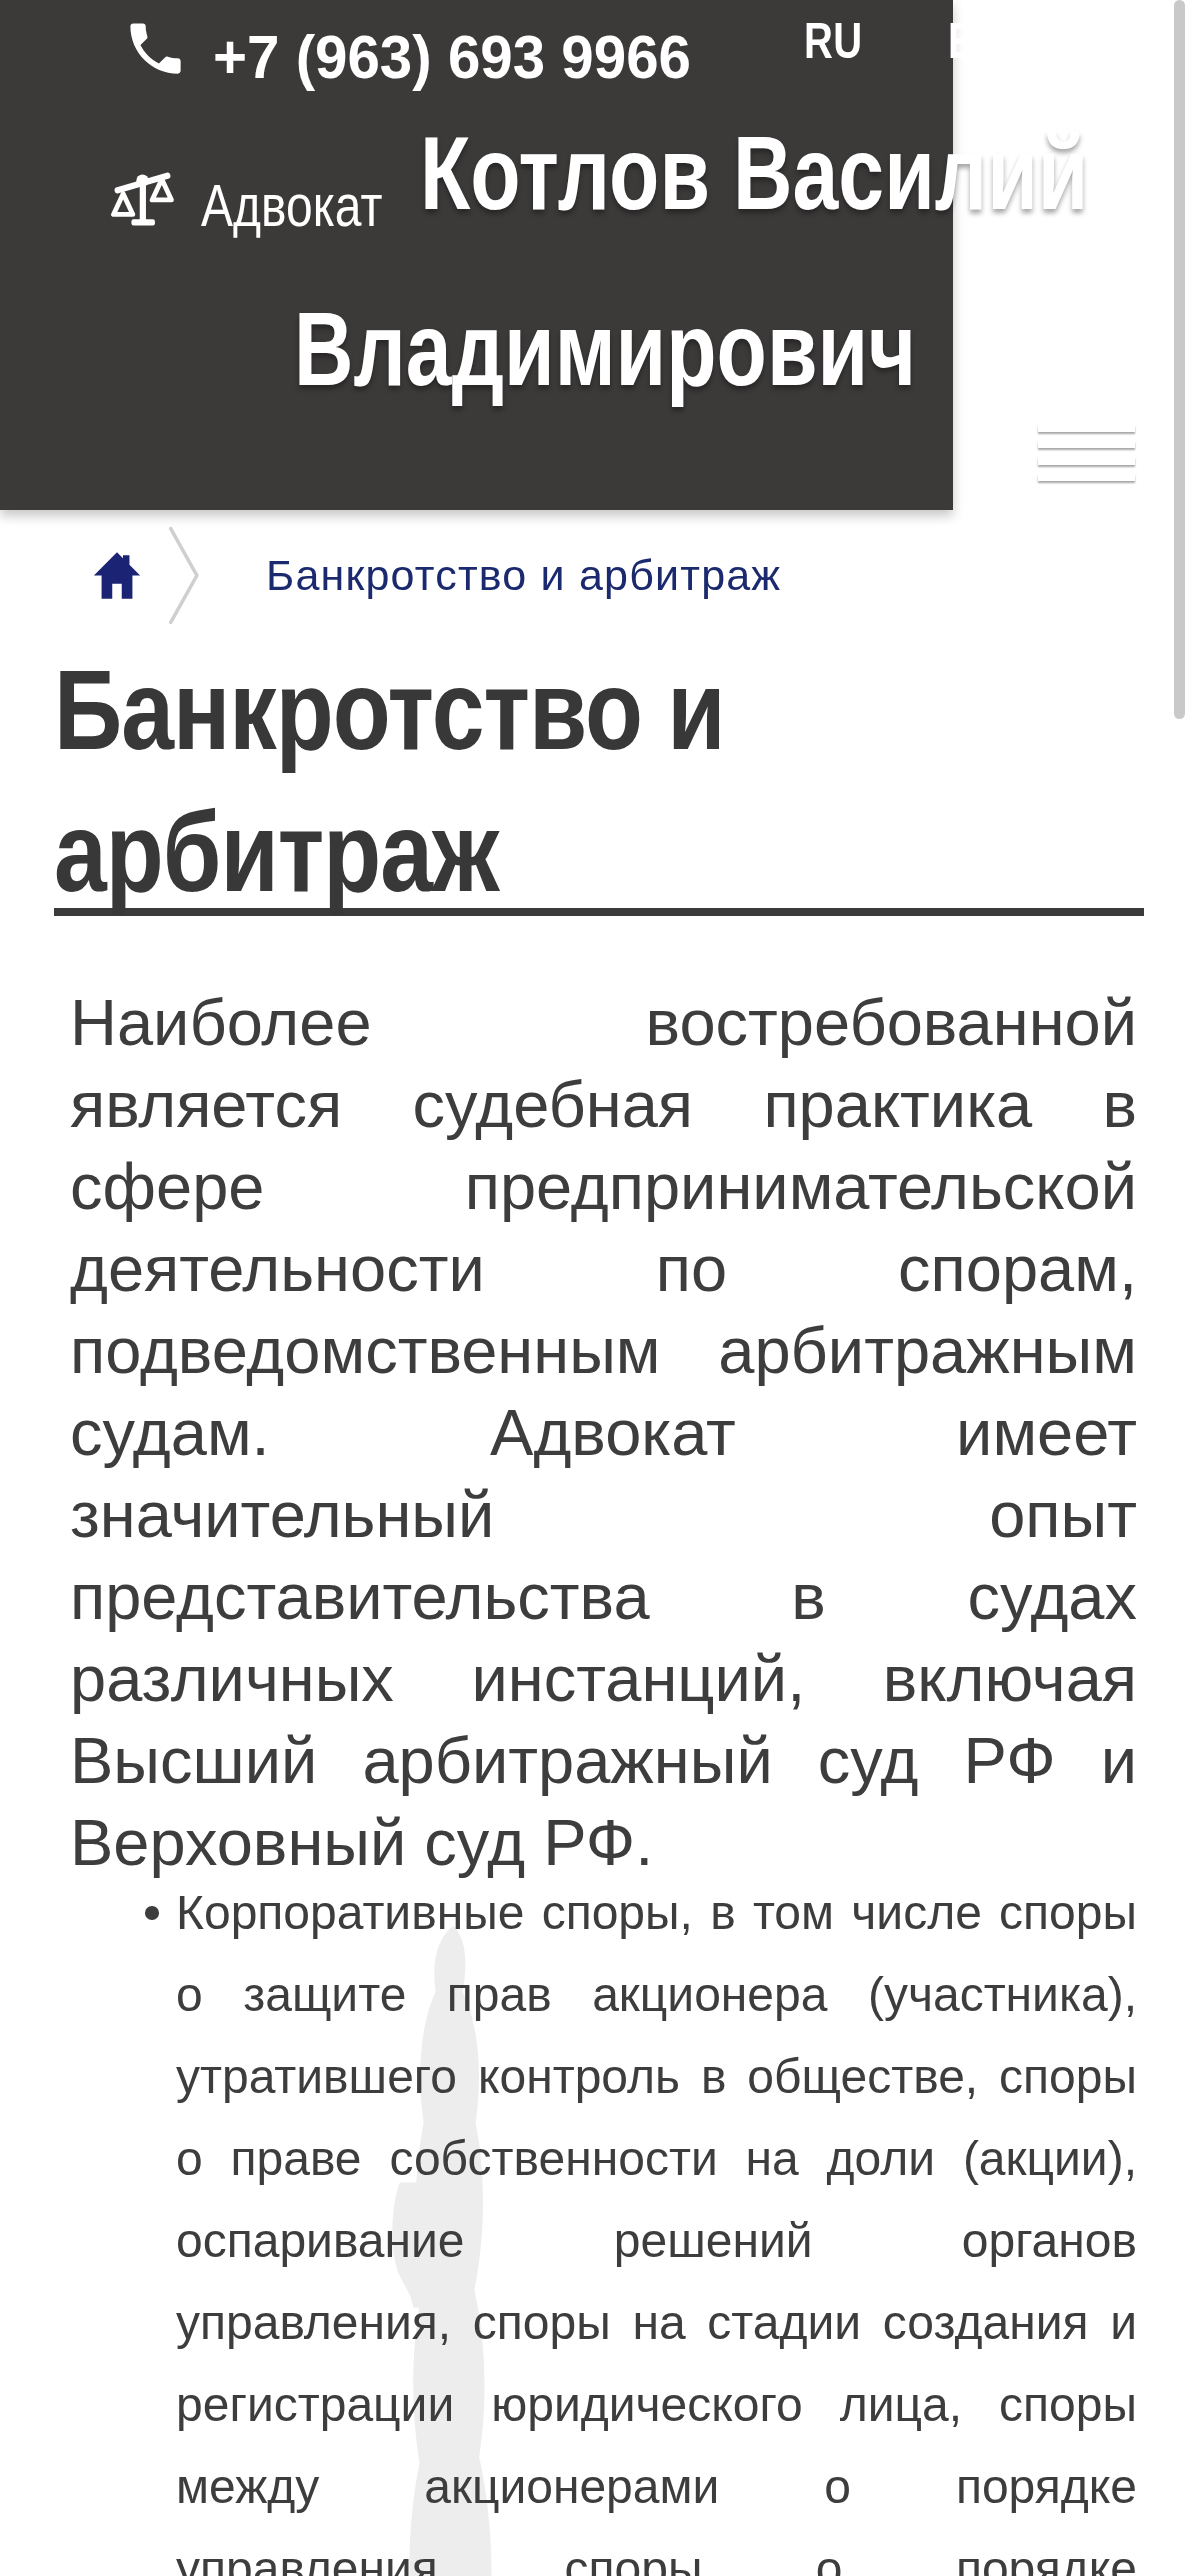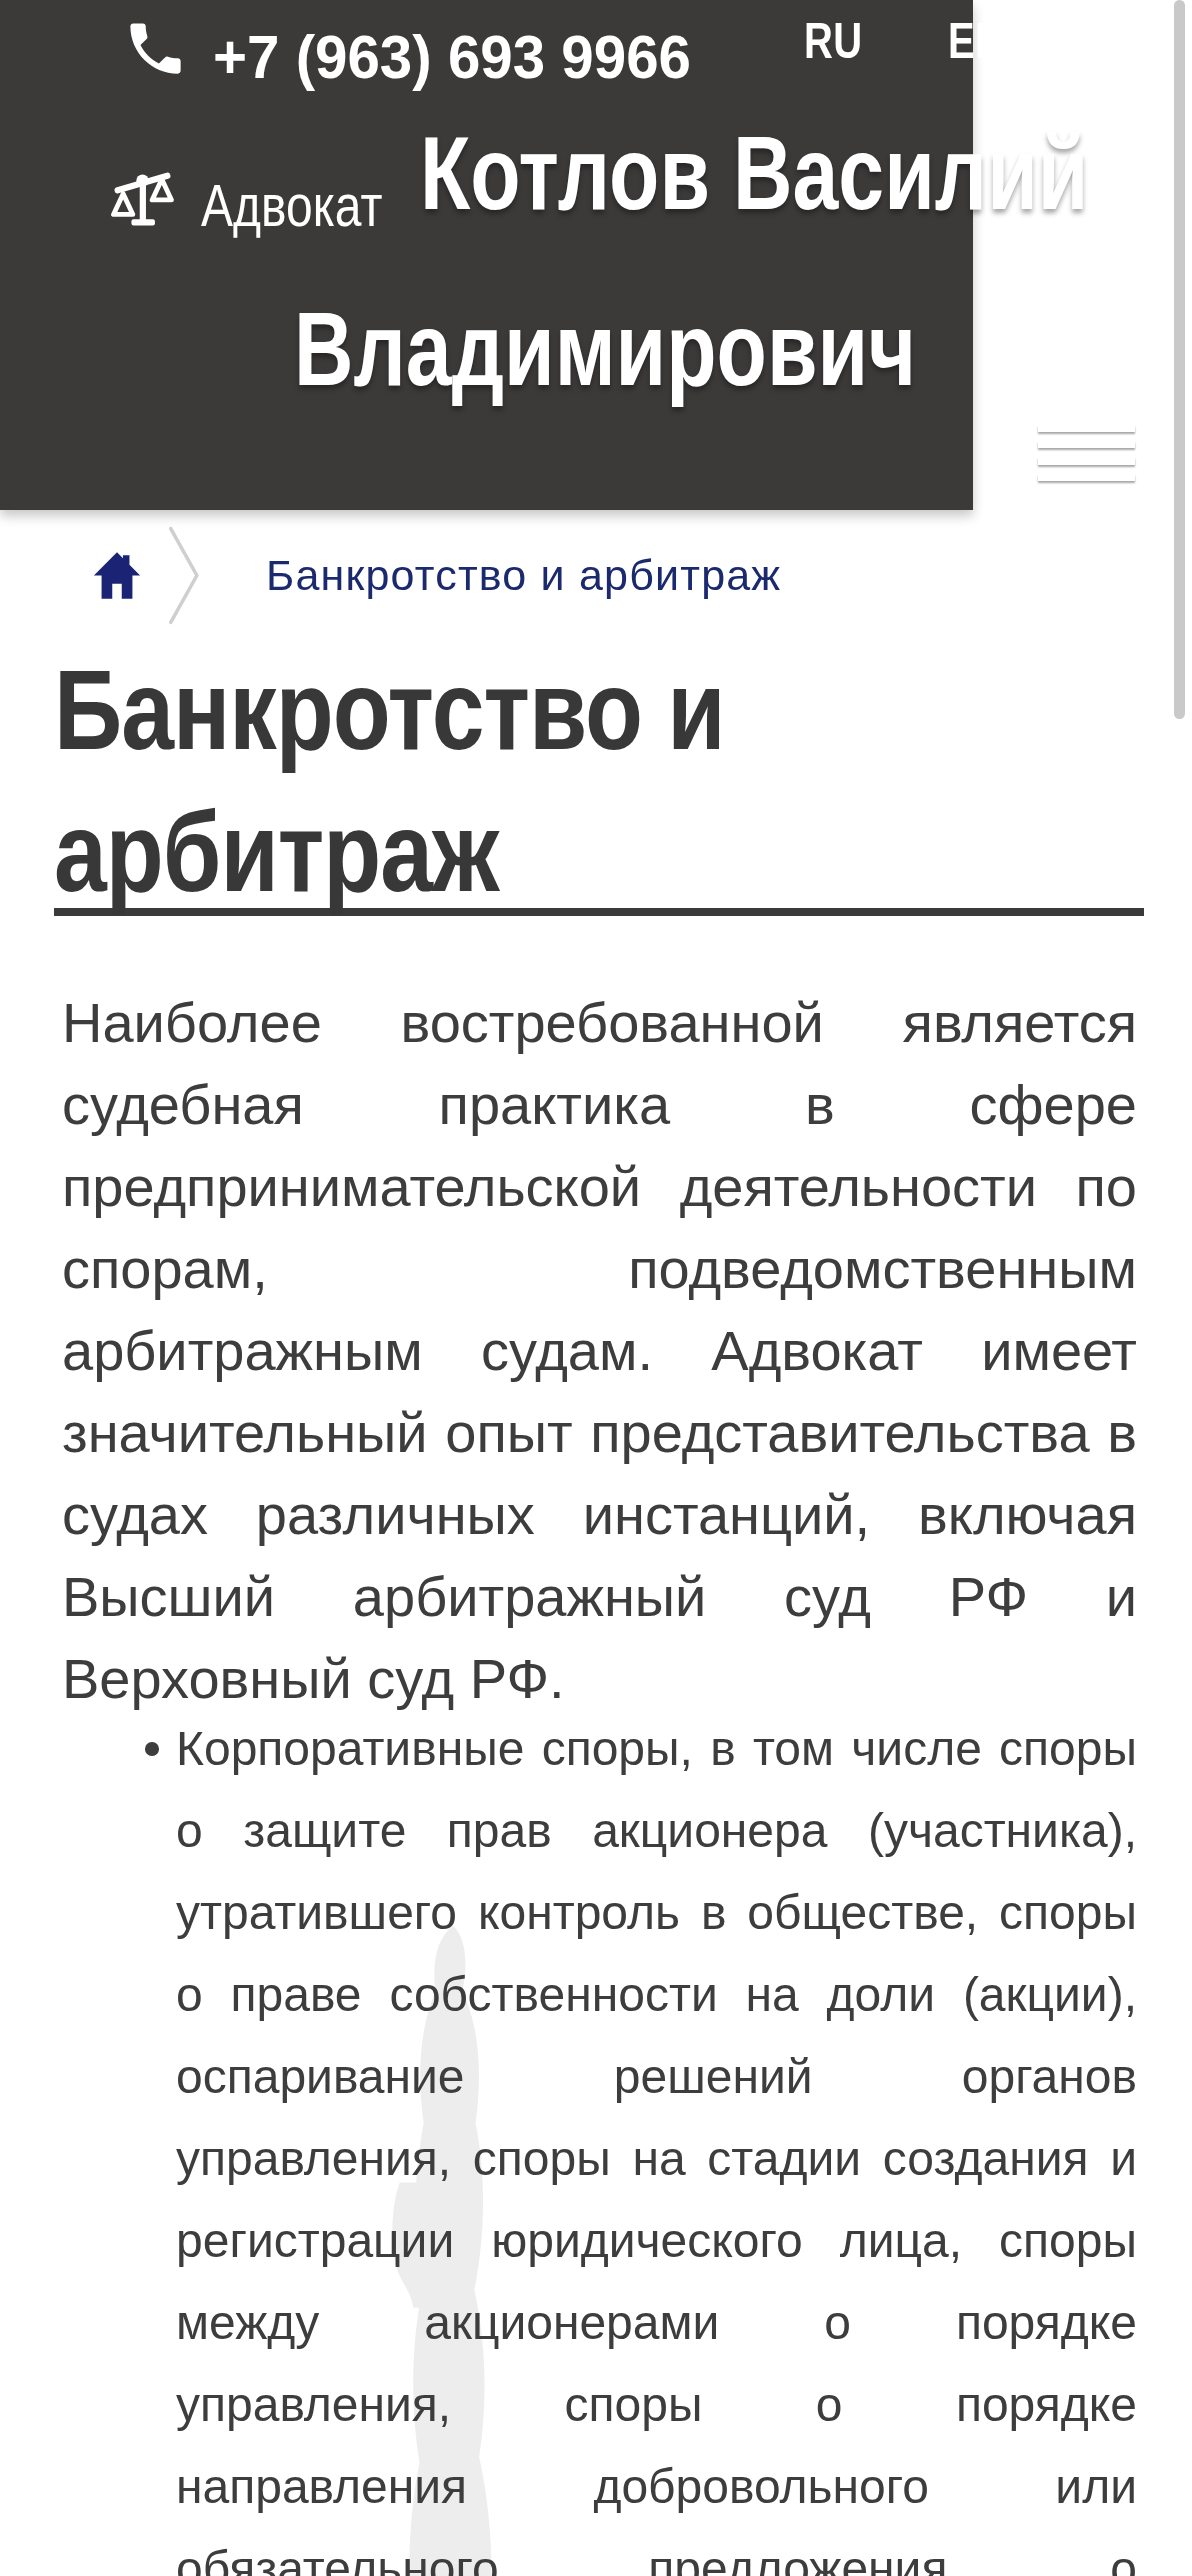--- a/index.html
+++ b/index.html
@@ -7,21 +7,20 @@
     width:1193px;height:2576px;position:relative;overflow:hidden;
     background:#ffffff;
     font-family:"Liberation Sans", sans-serif;
     -webkit-font-smoothing:antialiased;
   }
   
   .site-header{
     position:relative;width:953px;height:510px;background:#3c3939;
     box-shadow:0 6px 10.7px rgba(0,0,0,0.22);
     z-index:2;
-    padding-left:20px;
   }
   .phone-link{position:absolute;left:122px;top:15px;display:flex;align-items:flex-start;color:#fff;text-decoration:none;cursor:pointer;}
   .phone-icon{width:67px;height:67px;}
   .phone-number{
     margin-left:24px;margin-top:9px;
     font-size:62px;font-weight:700;color:#ffffff;line-height:66px;white-space:nowrap;
     transform:scaleX(0.94);transform-origin:left top;
   }
   .lang{position:absolute;top:16px;font-size:50px;font-weight:700;color:#ffffff;line-height:50px;
         transform:scaleX(0.80);transform-origin:left top;cursor:pointer;letter-spacing:0.6px;}
@@ -57,21 +56,21 @@
     margin-left:63px;color:#1b2a6e;font-size:43px;letter-spacing:1.2px;
     text-decoration:none;cursor:pointer;white-space:nowrap;
   }
   h1.page-title{
     margin:18.5px 0 0 0;padding:0;
     font-size:113px;line-height:142px;font-weight:700;color:#383838;letter-spacing:-1.2px;
     width:1299px;transform:scaleX(0.84);transform-origin:left top;
   }
   .title-rule{height:7.8px;background:#3b3b3b;width:1090px;margin-top:-14.3px;}
   p.body-text{
-    margin:36px 0 0 8px;font-size:56px;line-height:82px;color:#3d3d3d;text-align:justify;
+    margin:36px 0 0 16px;font-size:65px;line-height:82px;color:#3d3d3d;text-align:justify;
   }
   p.body-text.first{margin-top:66px;}
   ul.service-list{margin:-12px 0 0 0;padding:0 0 0 122px;list-style:none;}
   ul.service-list li{
     position:relative;font-size:48px;line-height:82px;color:#3d3d3d;
     text-align:justify;text-align-last:justify;
   }
   ul.service-list li .dot{
     position:absolute;left:-31px;top:34px;width:13.7px;height:13.7px;border-radius:50%;background:#3d3d3d;
   }

